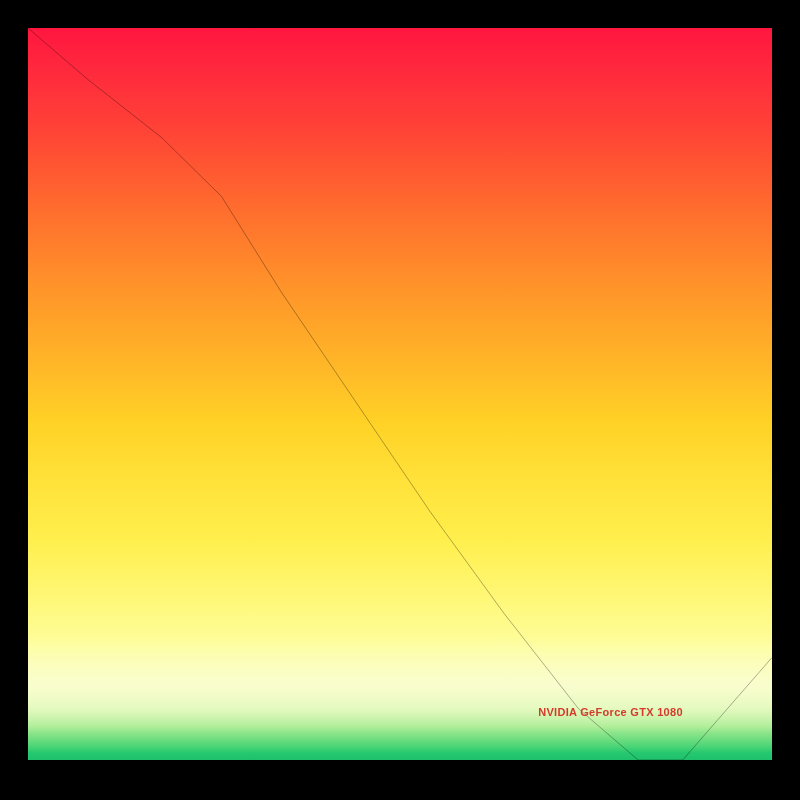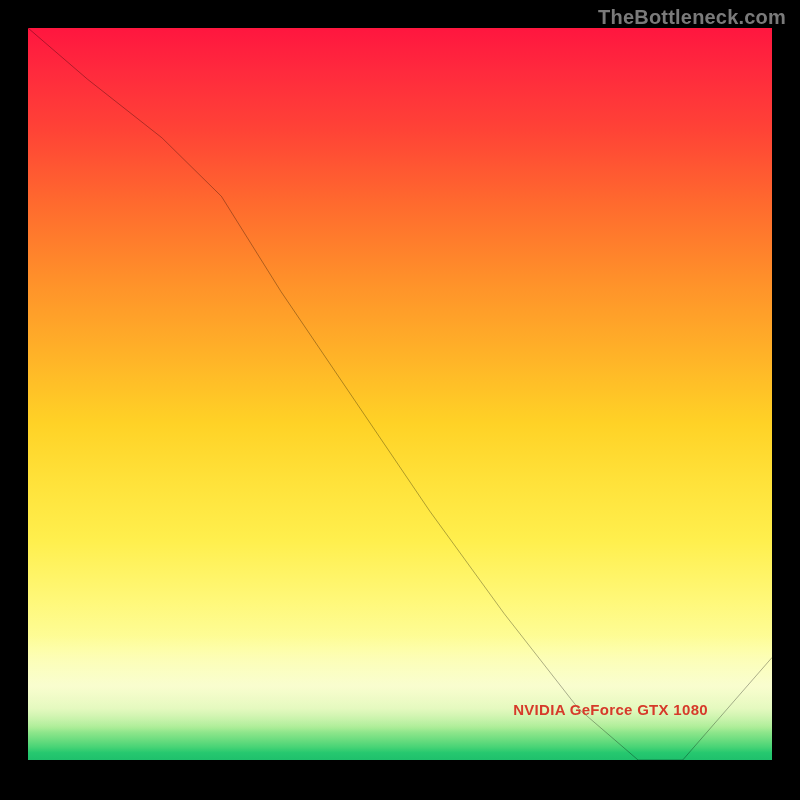--- a/index.html
+++ b/index.html
@@ -84,31 +84,30 @@
     height: 100%;
     pointer-events: none;
   }
   .xlabel {
     position: absolute;
     bottom: 42px;       
     left: 78.3%;
     transform: translateX(-50%);
     color: #d63a2a;
     font-weight: 700;
-    font-size: 15px;
+    font-size: 11px;
     letter-spacing: 0.3px;
     white-space: nowrap;
   }
 </style>
 </head>
 <body>
 
 <div class="stage">
 
-  <div class="watermark">TheBottleneck.com</div>
 
   <div class="plot">
     <div class="band"></div>
 
     <svg class="curve" viewBox="0 0 100 100" preserveAspectRatio="none">
       <path id="curve-path" d="M 0.00 0.00 L 8.00 7.00 L 18.00 15.00 L 26.00 23.00 L 34.00 36.00 L 44.00 51.00 L 54.00 66.00 L 64.00 80.00 L 74.00 93.00 L 82.00 100.00 L 88.00 100.00 L 100.00 86.00" fill="none" stroke="#000" stroke-width="0.32" vector-effect="non-scaling-stroke"></path>
     </svg>
 
     <div class="xlabel">NVIDIA GeForce GTX 1080</div>
   </div>

